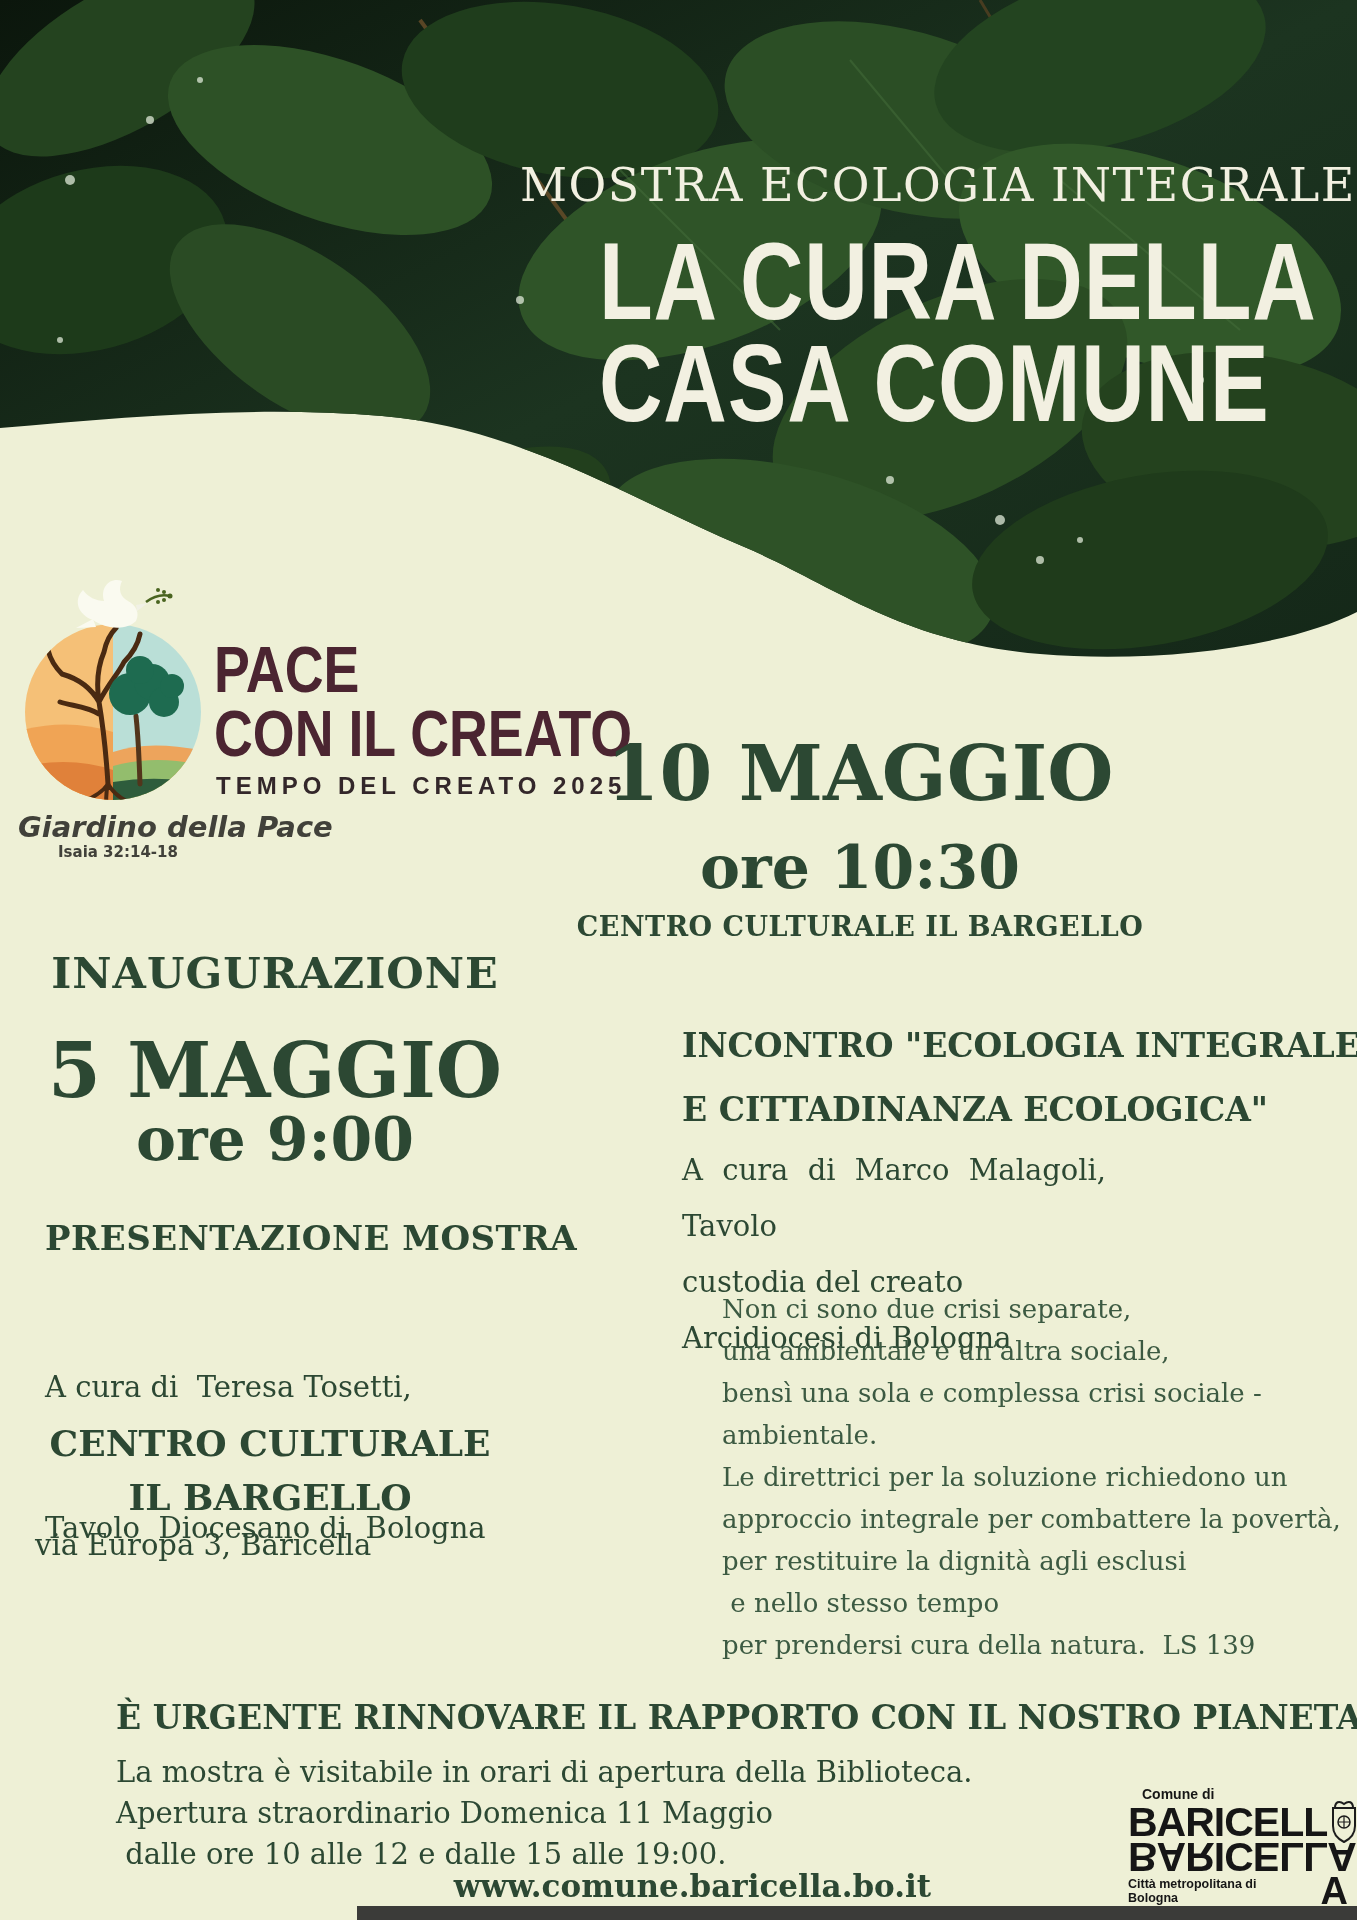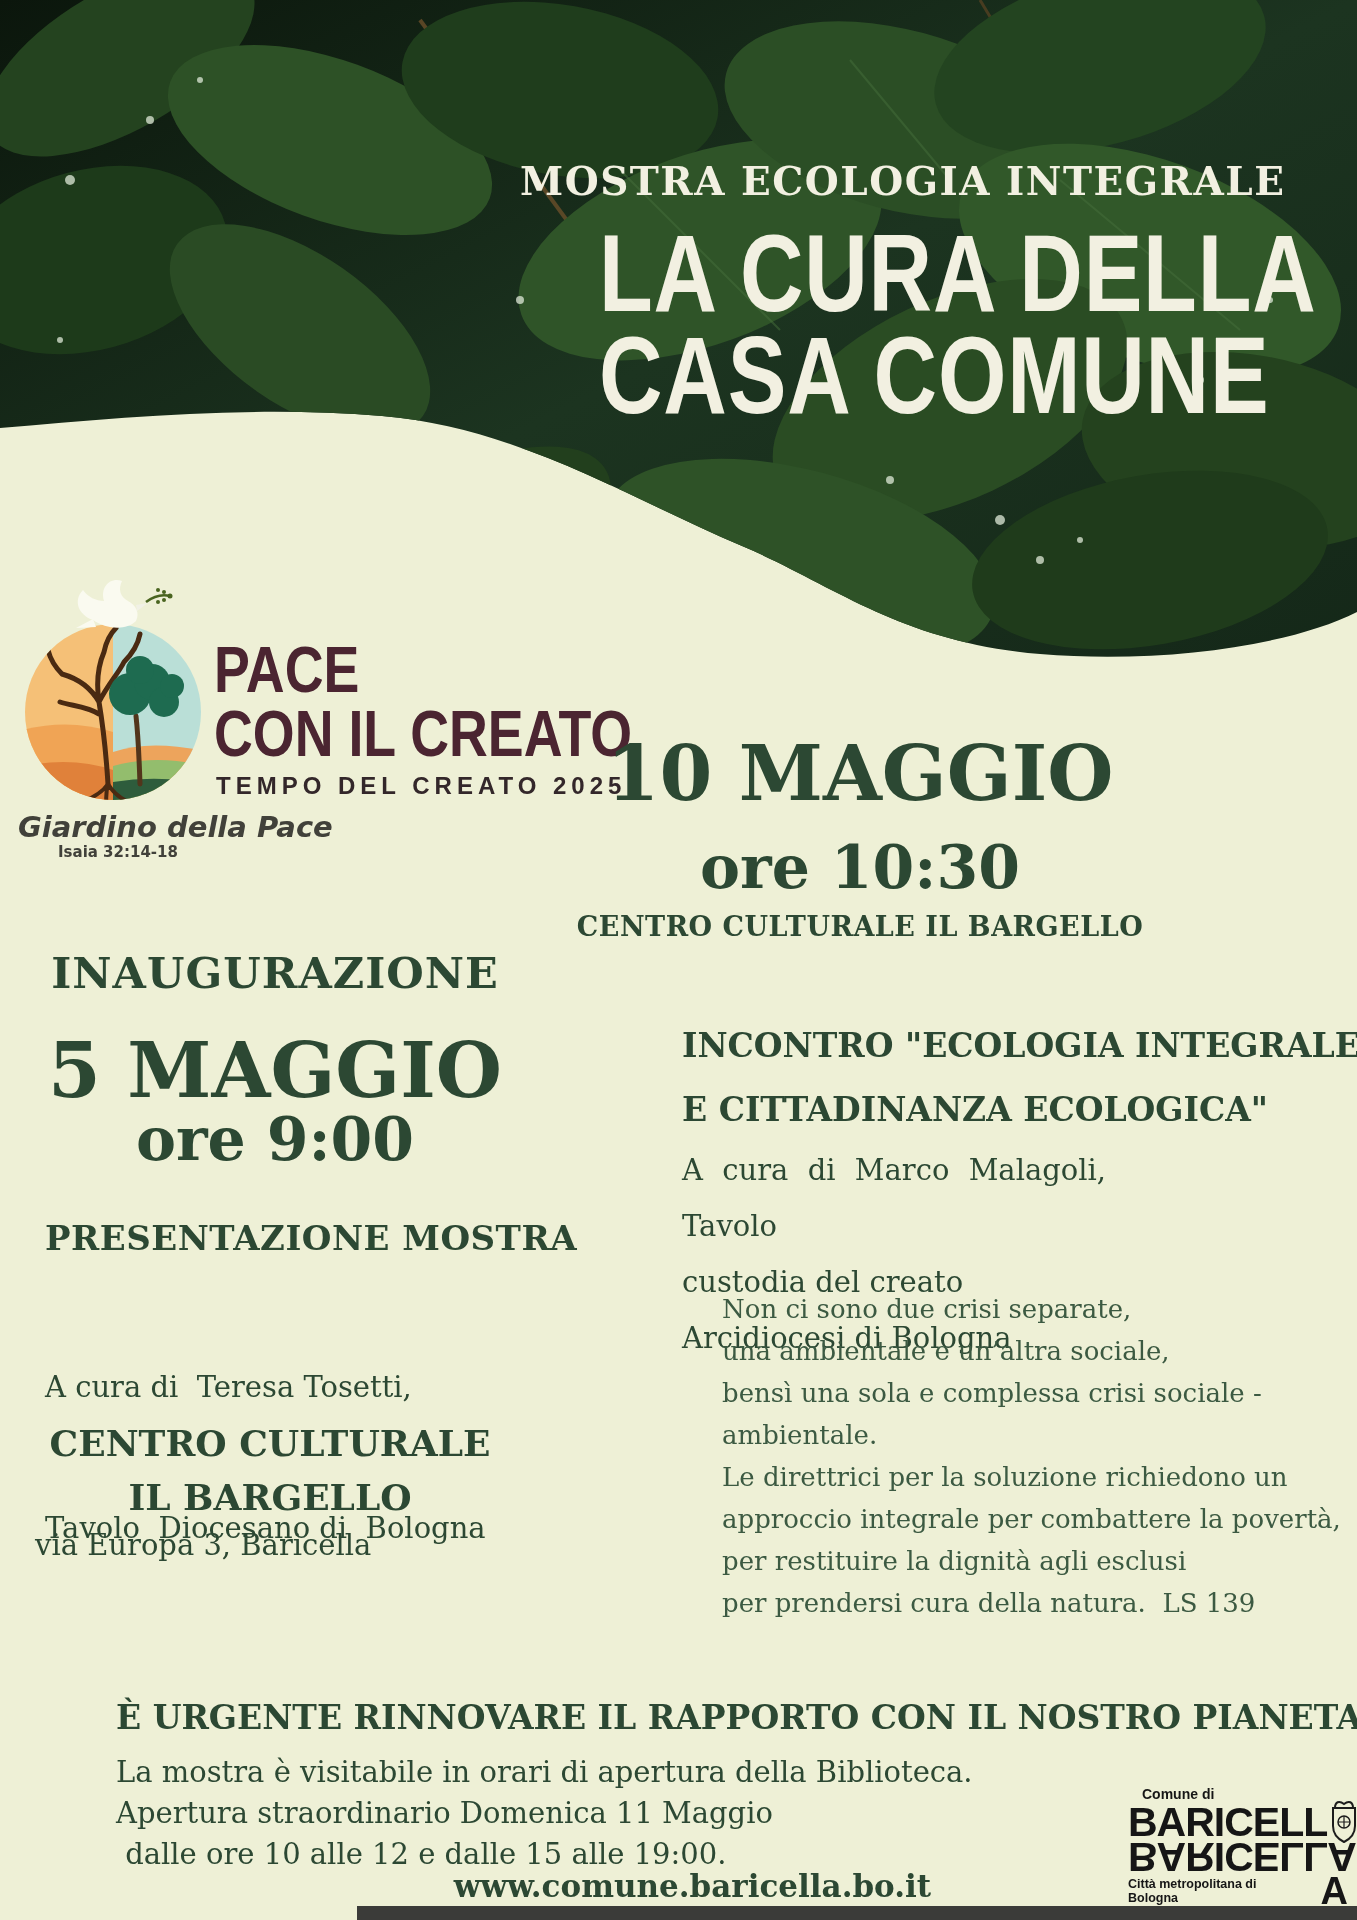--- a/index.html
+++ b/index.html
@@ -5,21 +5,21 @@
   html,body{margin:0;padding:0;}
   body{background:#eef0d6;}
   .poster{position:relative;width:1357px;height:1920px;background:#eef0d6;overflow:hidden;
           font-family:"DejaVu Serif",serif;color:#2c4833;}
 
   
   .photo{position:absolute;left:0;top:0;z-index:1;}
 
   
   .header{position:absolute;left:520px;top:158px;width:790px;text-align:center;color:#f2f0e1;z-index:2;}
-  .kicker{font-weight:bold;font-size:39px;letter-spacing:1.5px;margin-right:120px;white-space:nowrap;}
+  .kicker{font-weight:normal;font-size:46px;letter-spacing:1.5px;margin-right:120px;white-space:nowrap;}
   .title-line{font-family:"Liberation Sans",sans-serif;font-weight:800;font-size:110px;line-height:102px;
               letter-spacing:1px;transform:scaleX(0.8);transform-origin:50% 50%;white-space:nowrap;}
   .title-line.first{margin-top:18px;}
 
   
   .pace-logo{position:absolute;left:8px;top:572px;z-index:2;}
   .pace-word{position:absolute;left:214px;top:638px;font-family:"Liberation Sans",sans-serif;font-weight:800;
              color:#4b2531;font-size:64px;line-height:64px;letter-spacing:0;transform:scaleX(.84);
              transform-origin:0 0;white-space:nowrap;z-index:2;}
   .tempo{position:absolute;left:216px;top:772px;font-family:"Liberation Sans",sans-serif;font-weight:700;
@@ -189,20 +189,21 @@
     <div>custodia del creato Arcidiocesi di Bologna</div>
   </div>
   <div class="quote">
     <div>Non ci sono due crisi separate,</div>
     <div>una ambientale e un’altra sociale,</div>
     <div>bensì una sola e complessa crisi sociale -</div>
     <div>ambientale.</div>
     <div>Le direttrici per la soluzione richiedono un</div>
     <div>approccio integrale per combattere la povertà,</div>
     <div>per restituire la dignità agli esclusi</div>
+    <div> e nello stesso tempo</div>
     <div>per prendersi cura della natura.  LS 139</div>
   </div>
 
   <div class="inaug">INAUGURAZIONE</div>
   <div class="lg-date">5 MAGGIO</div>
   <div class="lg-time">ore 9:00</div>
   <div class="pres">PRESENTAZIONE MOSTRA</div>
   <div class="curL">
     <div>A cura di  Teresa Tosetti,</div>
     <div>Tavolo  Diocesano di  Bologna</div>

